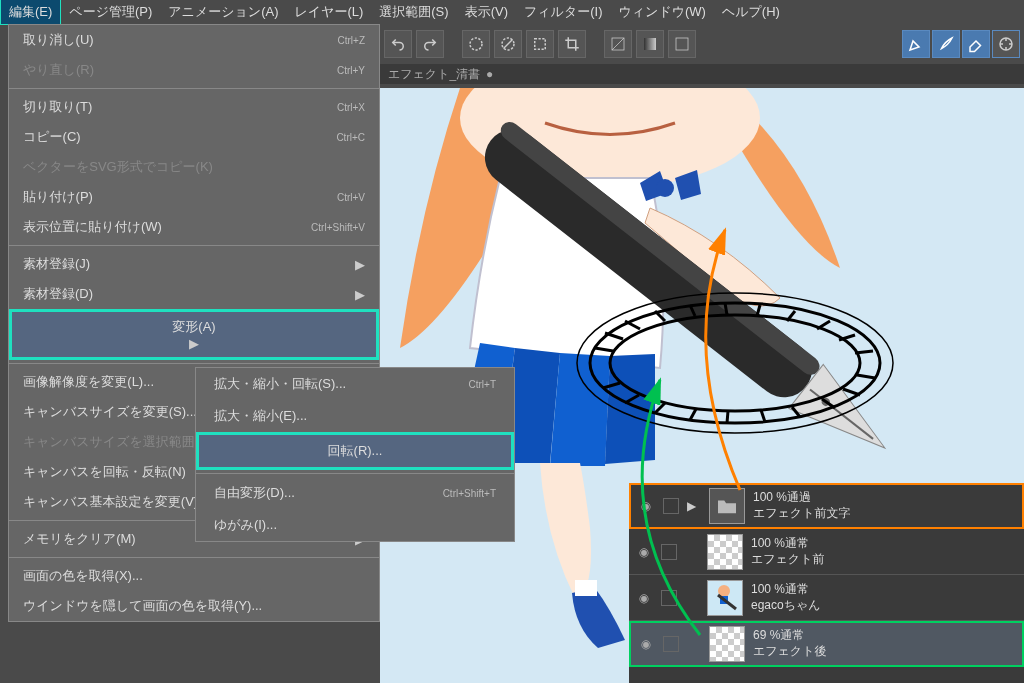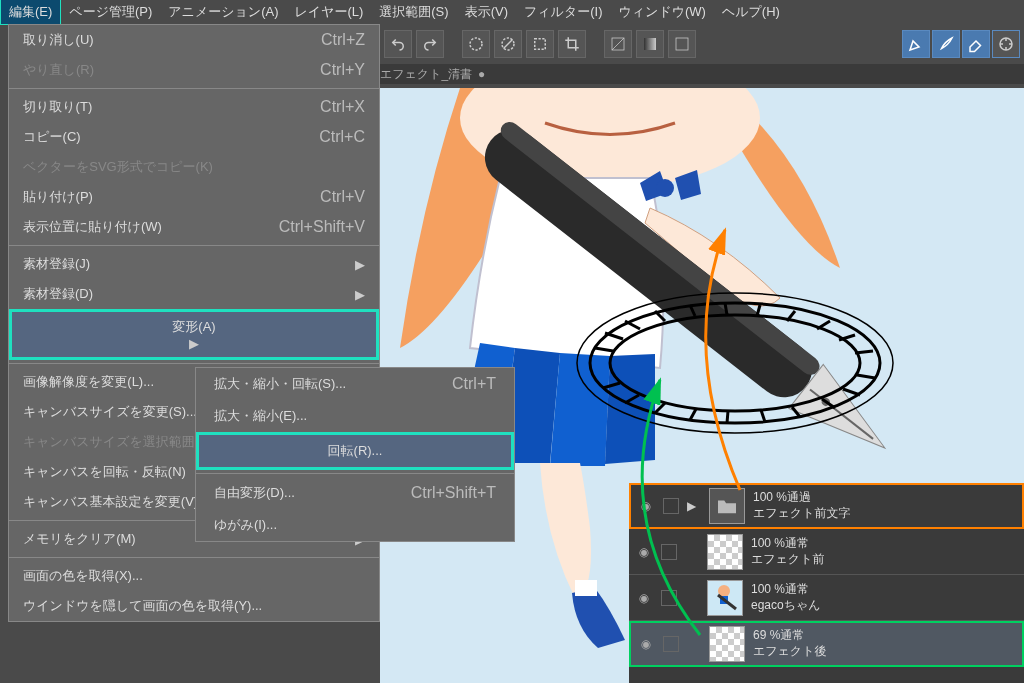--- a/index.html
+++ b/index.html
@@ -8,29 +8,29 @@
   .menubar { display: flex; background: #4a4a4a; height: 24px; align-items: center; font-size: 13px; color: #ddd; }
   .menubar-item { padding: 3px 8px; cursor: default; }
   .menubar-item.active { background: #0c4a6e; border: 1px solid #1fe0c0; }
   
   .toolbar { position: absolute; top: 24px; left: 380px; right: 0; height: 40px; display: flex; align-items: center; gap: 4px; padding: 4px; }
   .toolbar-btn { width: 28px; height: 28px; background: #555; border: 1px solid #666; display: flex; align-items: center; justify-content: center; color: #ccc; }
   .toolbar-btn svg { width: 18px; height: 18px; }
   .toolbar-end { margin-left: auto; display: flex; gap: 2px; }
   .toolbar-end .toolbar-btn { background: #4a7ab0; border-color: #5a8ac0; }
   
-  .tab-bar { position: absolute; top: 64px; left: 380px; right: 0; height: 20px; display: flex; align-items: center; background: #3a3a3a; font-size: 12px; color: #aaa; padding-left: 0; }
+  .tab-bar { position: absolute; top: 64px; left: 380px; right: 0; height: 20px; display: flex; align-items: center; background: #3a3a3a; font-size: 12px; color: #aaa; padding-left: 8px; }
   
   .canvas-area { position: absolute; top: 88px; left: 380px; right: 0; bottom: 0; background: #d4e8f4; overflow: hidden; }
   .canvas-area svg { width: 100%; height: 100%; }
   
   .dropdown1 { position: absolute; top: 24px; left: 8px; width: 372px; background: #666; border: 1px solid #888; color: #ddd; font-size: 13px; z-index: 10; }
   .menu-item { display: flex; align-items: center; justify-content: space-between; padding: 6px 14px; }
   .menu-item.disabled { color: #888; }
-  .menu-item .shortcut { color: #bbb; font-size: 16px; }
+  .menu-item .shortcut { color: #bbb; font-size: 10px; }
   .menu-item .arrow { color: #ccc; }
   .menu-item.highlight { background: #556680; }
   .menu-item.boxed { border: 3px solid #1fe0c0; flex-direction: column; }
   .separator { height: 1px; background: #888; margin: 3px 0; }
   
   .submenu { position: absolute; top: 355px; left: 195px; width: 320px; background: #666; border: 1px solid #888; color: #ddd; font-size: 13px; z-index: 11; margin-top: 12px; }
   .submenu .menu-item { padding: 7px 18px; }
   .submenu .menu-item.boxed { border: 3px solid #1fe0c0; background: #556680; }
   
   .layers-panel { position: absolute; right: 0; bottom: 0; width: 395px; height: 200px; background: #3a3a3a; color: #ddd; font-size: 12px; z-index: 5; }

